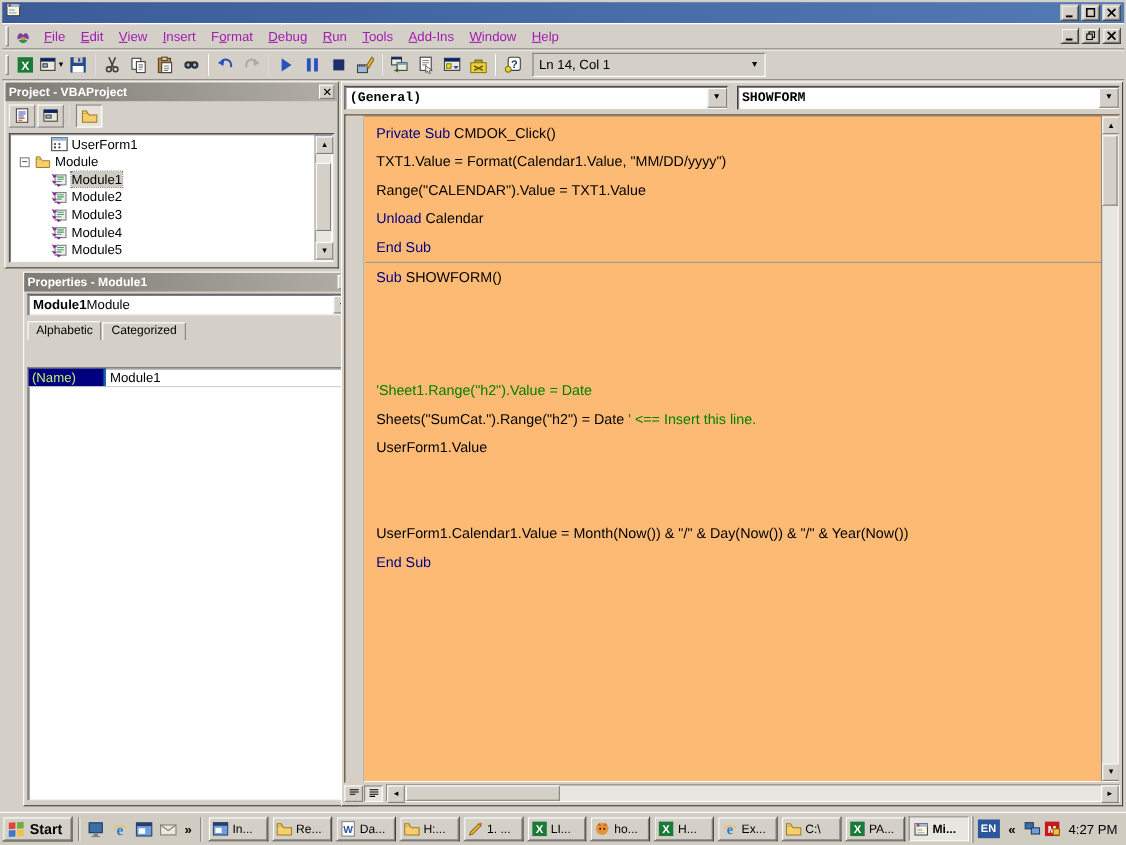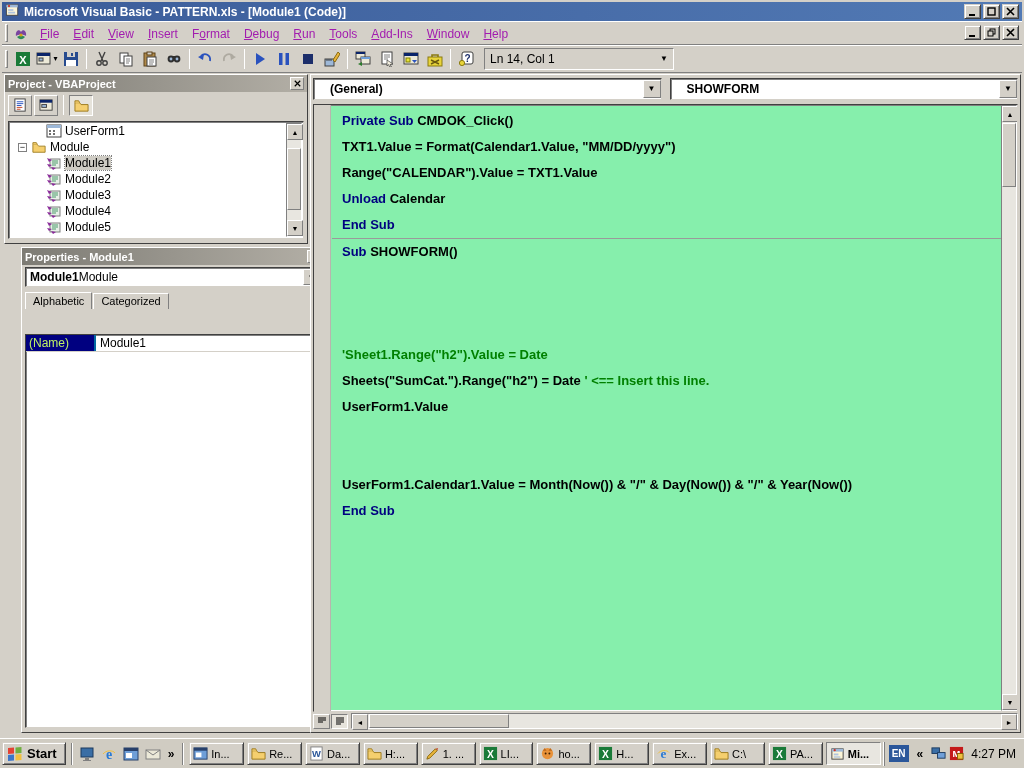--- a/index.html
+++ b/index.html
@@ -34,21 +34,21 @@
   .mdi-btns { margin-left:auto; display:flex; gap:2px; padding-right:3px; }
 
   .toolbar { position:absolute; left:2px; top:45px; right:2px; height:28px; background:#d4d0c8;
              display:flex; align-items:center; border-bottom:1px solid #808080;
              box-shadow:inset 0 1px 0 #fff; }
   .tbtn { width:24px; height:22px; display:flex; align-items:center; justify-content:center;
           background:transparent; border:1px solid transparent; font-size:13px; }
   .tbtn svg { width:16px; height:16px; }
   .tsep { width:1px; height:20px; background:#808080; border-right:1px solid #fff; margin:0 3px; }
   .dd-carat { font-size:8px; color:#000; margin-left:1px; }
-  .posbox { margin-left:6px; width:190px; height:22px; background:#d4d0c8; display:flex; align-items:center;
+  .posbox { margin-left:6px; width:212px; height:22px; background:#d4d0c8; display:flex; align-items:center;
             font-size:12px; padding:0 5px; border:1px solid; border-color:#808080 #fff #fff #808080; }
   .posbox .pda { margin-left:auto; font-size:8px; }
 
   .client { position:absolute; left:2px; top:73px; width:1020px; height:663px; background:#d4d0c8; }
 
   
   .panel { position:absolute; background:#d4d0c8; border:1px solid; border-color:#fff #404040 #404040 #fff; }
   .ptitle { height:17px; background:linear-gradient(90deg,#7d7b74,#b3afa6); color:#fff; font-weight:bold;
             font-size:11px; display:flex; align-items:center; padding:0 3px; }
   .pclose { margin-left:auto; width:14px; height:13px; display:flex; align-items:center; justify-content:center; }
@@ -83,23 +83,23 @@
   .pgrid { position:absolute; left:3px; right:3px; top:86px; bottom:4px; background:#fff; }
   .prow { height:17px; display:flex; font-size:12px; border-bottom:1px solid #d4d0c8; }
   .prow .pn { width:70px; background:#000080; color:#bef264; padding:1px 3px; border-right:2px solid #0369a1; }
   .prow .pv { padding:1px 4px; color:#000; }
 
   
   .codewin { position:absolute; left:308px; top:1px; width:711px; height:659px;
              border:1px solid; border-color:#fff #404040 #404040 #fff; background:#d4d0c8; }
   .combos { height:27px; display:flex; align-items:center; gap:8px; padding:2px 2px; }
   .combo { flex:1; height:22px; background:#fff; display:flex; align-items:center; font-size:12px;
-           font-weight:bold; padding-left:16px; }
+           font-weight:bold; padding-left:4px;font-family:Liberation Mono, monospace; }
   .combo .dd { margin-left:auto; width:18px; height:18px; display:flex; align-items:center; justify-content:center; font-size:8px; }
-  .codebody { position:absolute; left:2px; right:2px; top:29px; bottom:20px; background:#86efac; overflow:hidden;font-weight:bold; }
+  .codebody { position:absolute; left:2px; right:2px; top:29px; bottom:20px; background:#fdba74; overflow:hidden; }
   .marginbar { position:absolute; left:0; top:0; bottom:0; width:17px; background:#d4d0c8; border-right:1px solid #b8b5ae; }
   .codetext { position:absolute; left:18px; top:0; right:16px; bottom:0; overflow:hidden; padding-top:3px; }
   .cline { height:26px; line-height:26px; font-size:13px; white-space:nowrap; padding-left:10px; }
   .cline.sep { border-top:1px solid #9a9a9a; }
   .ck { color:#000080; } .cc { color:#008000; } .cn { color:#000000; }
   .caret { display:inline-block; width:1.5px; height:15px; background:#000; vertical-align:-3px; margin-right:1px; }
   .codevsb { position:absolute; right:0; top:0; bottom:0; width:16px; background:#e8e6e0; }
   .codebottom { position:absolute; left:2px; right:2px; bottom:2px; height:18px; display:flex; align-items:center; background:#d4d0c8; }
   .viewbtn { width:17px; height:15px; display:flex; align-items:center; justify-content:center; margin-right:1px; }
   .viewbtn svg { width:10px; height:8px; }
@@ -136,21 +136,20 @@
   <div class="titlebar">
     <span>
       <svg width="15" height="14" viewBox="0 0 16 16">
           <rect x="1" y="2" width="13" height="12" fill="#fdf6d8" stroke="#404040"></rect>
           <rect x="1" y="2" width="13" height="3" fill="#9db8d8"></rect>
           <circle cx="4" cy="3.5" r="1.3" fill="#d03020"></circle>
           <rect x="3" y="7" width="6" height="2" fill="#b0c4de"></rect>
           <rect x="3" y="10" width="8" height="2" fill="#b0c4de"></rect>
         </svg>
     </span>
-    <span class="ttl">Microsoft Visual Basic - PATTERN.xls - [Module1 (Code)]</span>
     <span class="winbtns">
       <span class="wbtn raised2">
           <svg viewBox="0 0 9 9">
             <rect x="1" y="7" width="6" height="2" fill="#000"></rect>
           </svg>
         </span>
       <span class="wbtn raised2">
           <svg viewBox="0 0 9 9">
             <rect x="1" y="1" width="7" height="7" fill="none" stroke="#000" stroke-width="1.4"></rect>
           </svg>

